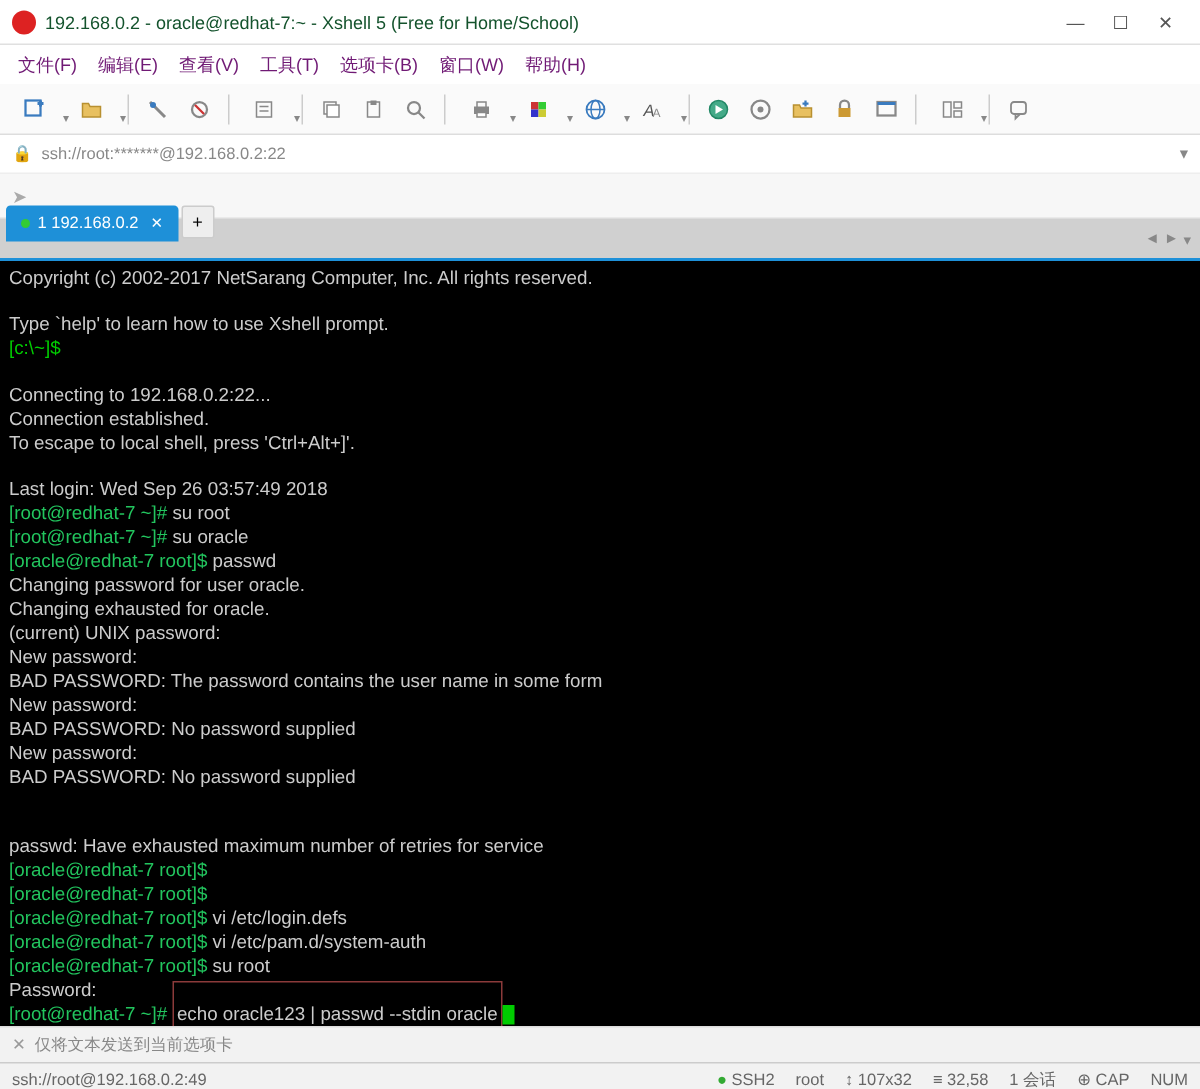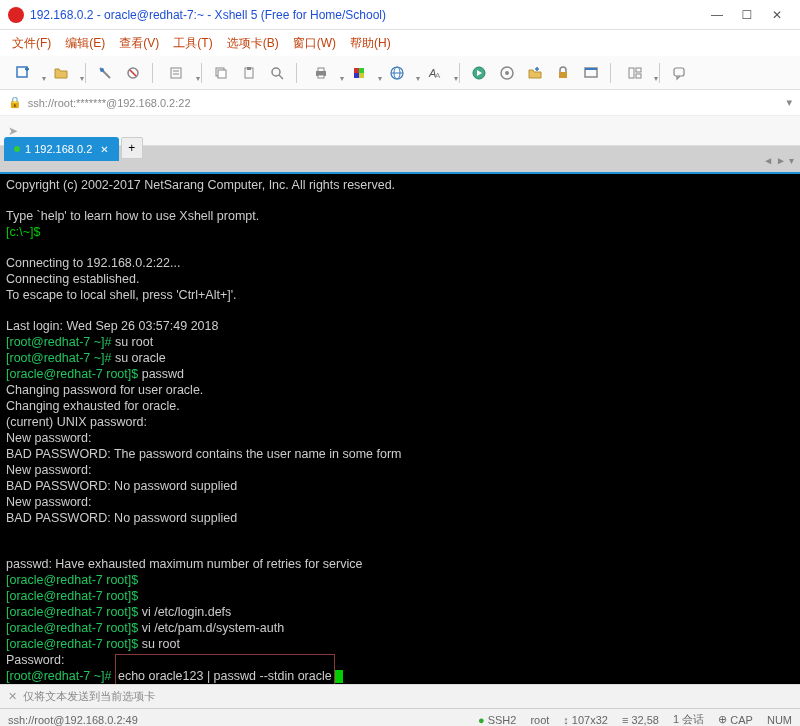--- a/index.html
+++ b/index.html
@@ -1,22 +1,22 @@
 <!DOCTYPE html>
 <html><head>
 <meta charset="utf-8">
 <style>
 * { margin:0; padding:0; box-sizing:border-box; font-family:"Microsoft YaHei",Arial,sans-serif; }
 body { width:800px; height:726px; background:#fff; overflow:hidden; font-size:12px; }
 .titlebar { height:30px; display:flex; align-items:center; padding:0 8px; background:#fff; border-bottom:1px solid #e0e0e0; }
 .titlebar .app-icon { width:16px; height:16px; background:#d22; border-radius:50%; margin-right:6px; }
-.titlebar .title { flex:1; color:#1d4ed8; font-size:12px; }
+.titlebar .title { flex:1; color:#14532d; font-size:12px; }
 .win-btn { width:30px; height:30px; display:flex; align-items:center; justify-content:center; color:#555; cursor:pointer; }
 .menubar { height:26px; display:flex; align-items:center; padding:0 6px; gap:2px; background:#fff; }
-.menu-item { padding:4px 6px; color:#c2410c; font-size:12px; cursor:pointer; }
+.menu-item { padding:4px 6px; color:#701a75; font-size:12px; cursor:pointer; }
 .toolbar { height:34px; display:flex; align-items:center; padding:0 6px; gap:4px; background:#fafafa; border-bottom:1px solid #ddd; }
 .tbtn { width:24px; height:24px; display:flex; align-items:center; justify-content:center; cursor:pointer; color:#555; position:relative; }
 .tbtn .dd { font-size:8px; position:absolute; right:-6px; bottom:2px; color:#888; }
 .tbtn.wide { width:34px; }
 .sep { width:1px; height:20px; background:#ccc; margin:0 3px; }
 .addrbar { height:26px; display:flex; align-items:center; padding:0 8px; gap:6px; background:#fff; border-bottom:1px solid #eee; color:#888; font-size:11px; }
 .addrbar .lock { color:#aaa; }
 .addrbar .drop { margin-left:auto; color:#888; cursor:pointer; }
 .hintbar { height:30px; display:flex; align-items:center; padding:0 8px; gap:6px; background:#f7f7f7; border-bottom:1px solid #ddd; color:#888; font-size:12px; }
 .hintbar .arrow { color:#aaa; }
@@ -222,21 +222,21 @@
     <span>▾</span>
   </div>
 </div>
 
 <div class="terminal"><span>Copyright (c) 2002-2017 NetSarang Computer, Inc. All rights reserved.</span>
 
 <span>Type `help' to learn how to use Xshell prompt.</span>
 <span class="g">[c:\~]$</span>
 
 <span>Connecting to 192.168.0.2:22...</span>
-<span>Connecting established.</span>
+<span>Connection established.</span>
 <span>To escape to local shell, press 'Ctrl+Alt+]'.</span>
 
 <span>Last login: Wed Sep 26 03:57:49 2018</span>
 <span class="y">[root@redhat-7 ~]# </span><span>su root</span>
 <span class="y">[root@redhat-7 ~]# </span><span>su oracle</span>
 <span class="y">[oracle@redhat-7 root]$ </span><span>passwd</span>
 <span>Changing password for user oracle.</span>
 <span>Changing exhausted for oracle.</span>
 <span>(current) UNIX password:</span>
 <span>New password:</span>

